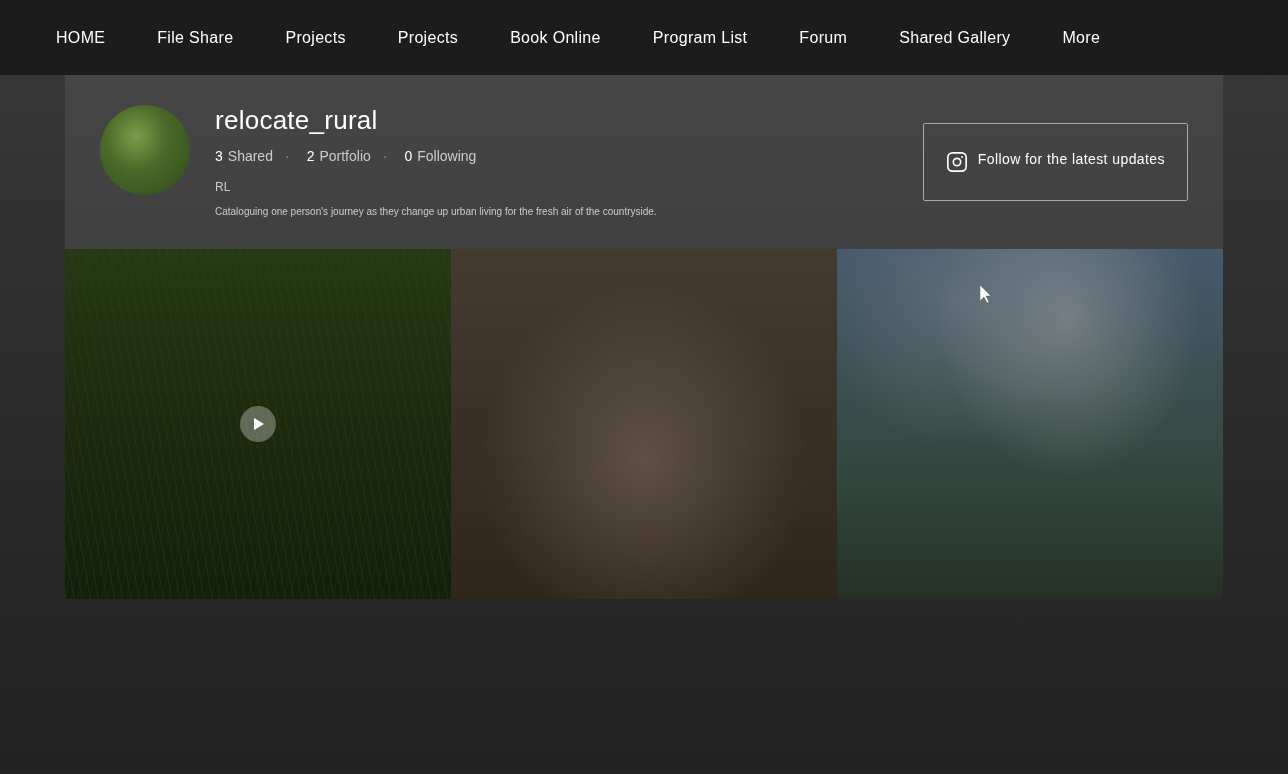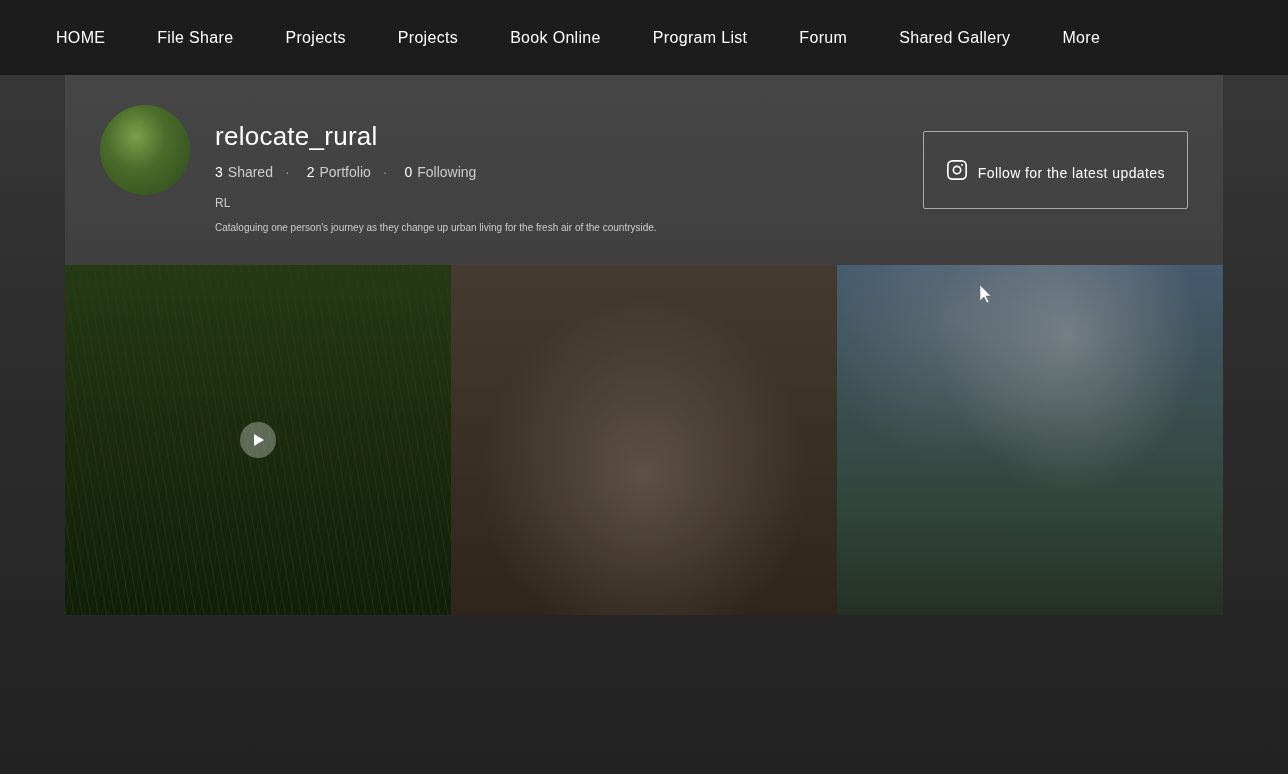--- a/index.html
+++ b/index.html
@@ -87,21 +87,20 @@
     }
 
     .profile-avatar-inner {
       width: 100%;
       height: 100%;
       background: radial-gradient(ellipse at 40% 35%, #7a9e4a 0%, #4a6b2a 40%, #2d4a1a 100%);
     }
 
     .profile-info {
       flex: 1;
-      margin-top: 16px;
     }
 
     .profile-username {
       font-size: 26px;
       font-weight: 500;
       color: #ffffff;
       margin-bottom: 12px;
       letter-spacing: 0.01em;
     }
 
@@ -139,21 +138,21 @@
 
     .profile-bio {
       color: #cccccc;
       font-size: 10px;
       line-height: 1.5;
       max-width: 650px;
     }
 
     .follow-btn {
       display: flex;
-      align-items: flex-end;
+      align-items: flex-start;
       gap: 10px;
       background: transparent;
       border: 1.5px solid #aaaaaa;
       color: #ffffff;
       padding: 27px 22px;
       font-size: 14px;
       cursor: pointer;
       white-space: nowrap;
       letter-spacing: 0.03em;
       border-radius: 2px;

